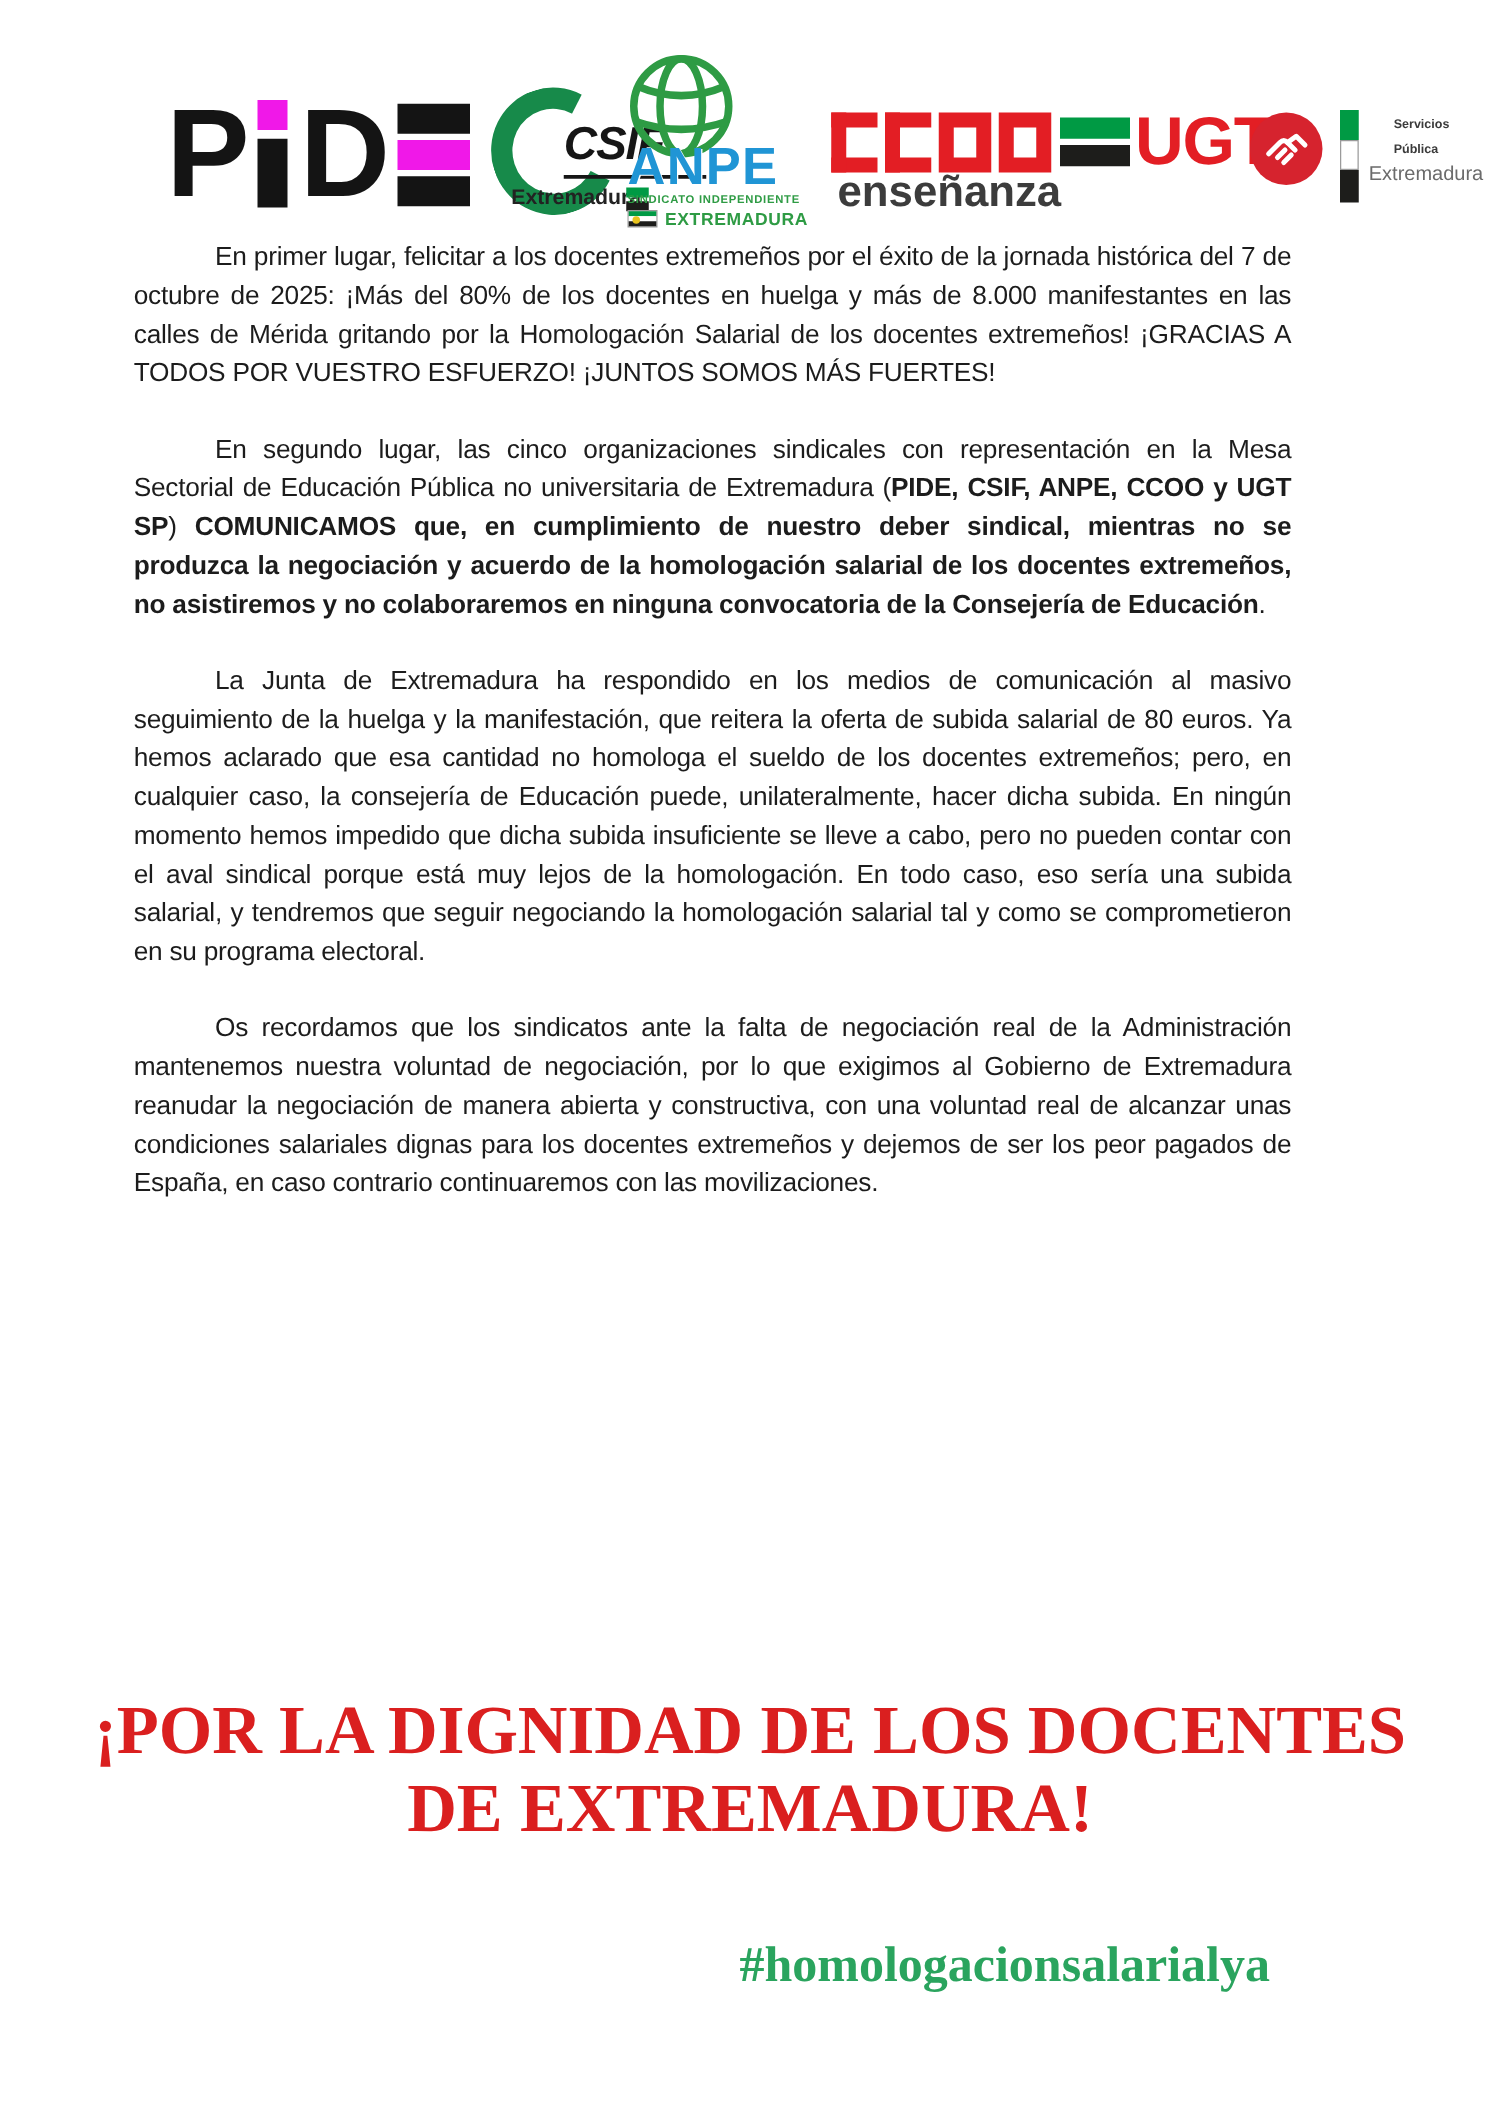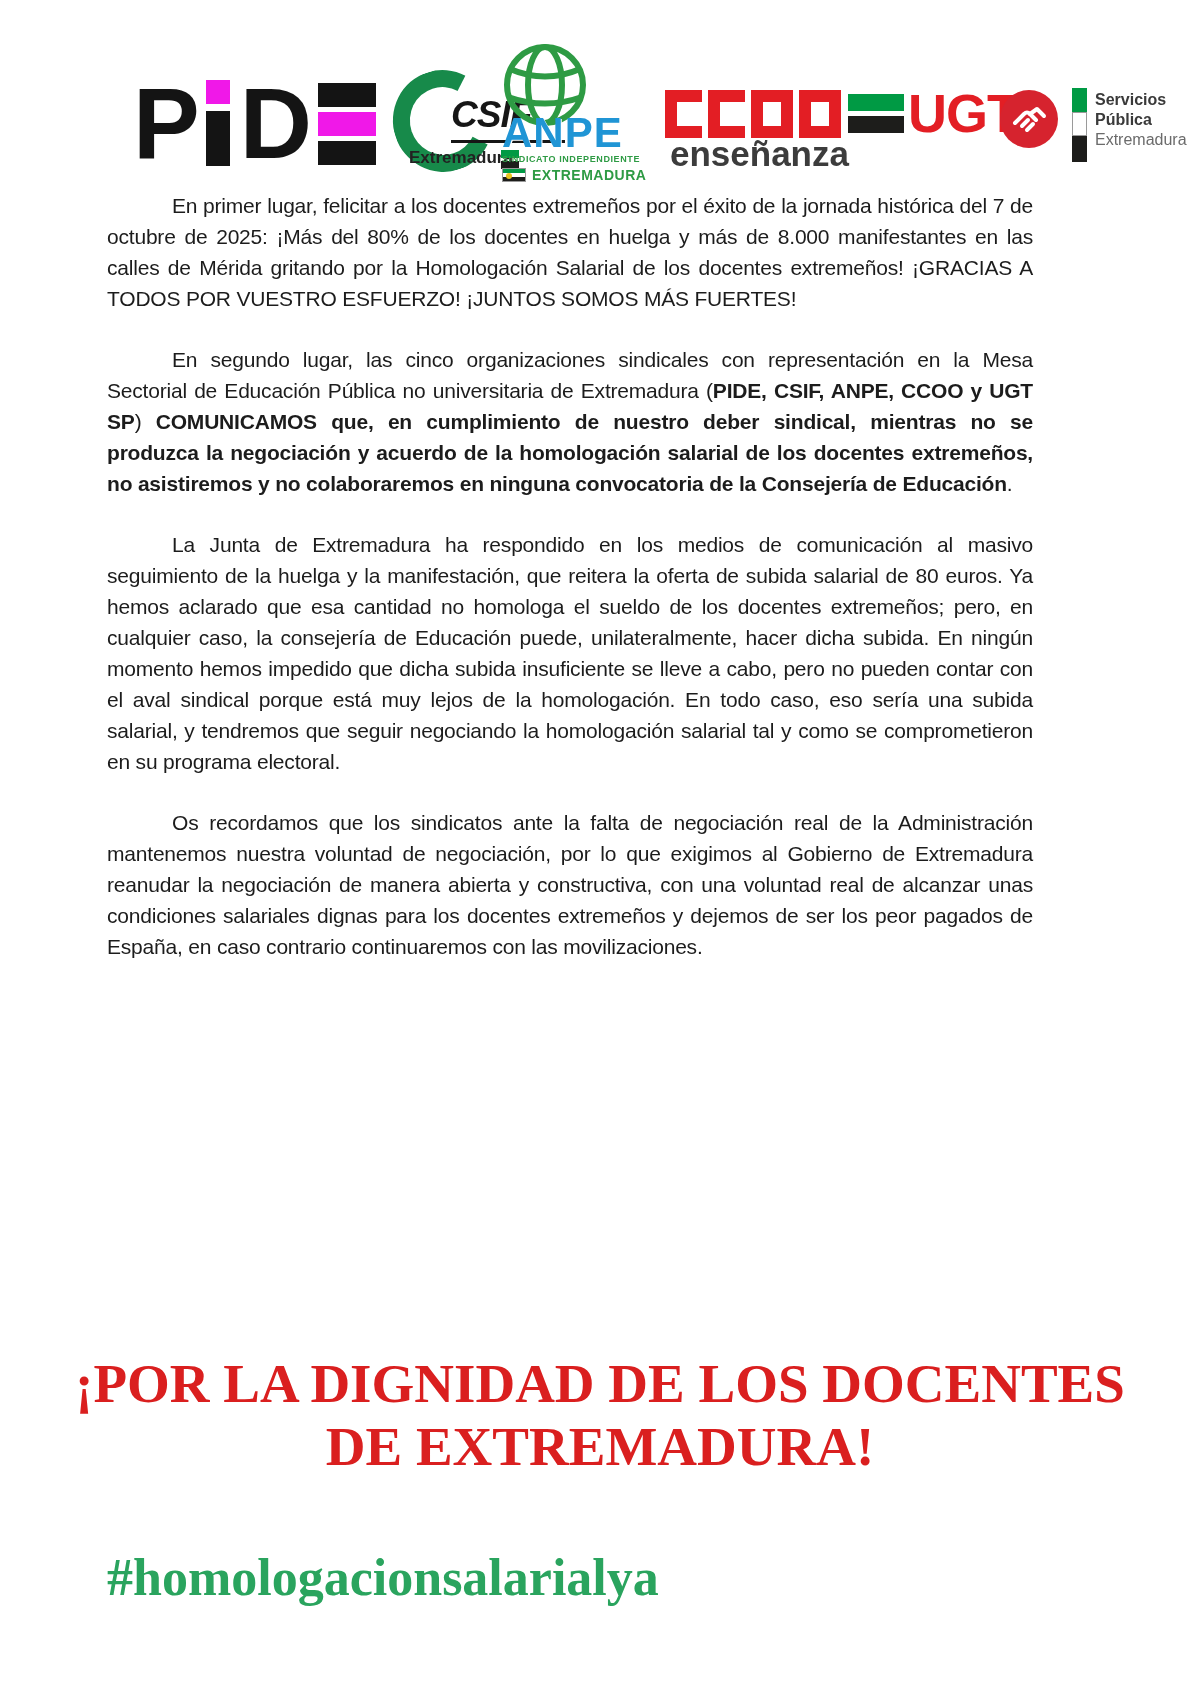--- a/index.html
+++ b/index.html
@@ -58,36 +58,36 @@
   .handshake { position:absolute; left:1000px; top:90px; width:58px; height:58px; border-radius:50%;
                background:#d6232e; display:flex; align-items:center; justify-content:center; }
 
   
   .sp { position:absolute; left:1072px; top:88px; display:flex; gap:8px; }
   .sp .vflag { width:15px; height:74px; display:flex; flex-direction:column; }
   .sp .vflag .s1 { height:24px; }
   .sp .vflag .s2 { height:24px; background:#fff; border:1px solid #9a9a9a; }
   .sp .vflag .s3 { height:26px; background:#1d1d1b; }
   .sp .txt { display:flex; flex-direction:column; justify-content:flex-start; padding-top:2px; }
-  .sp .b { font-size:16px; line-height:20px; font-weight:bold; color:#3a3a3a; }
+  .sp .b { font-size:10px; line-height:20px; font-weight:bold; color:#3a3a3a;margin-left:20px; }
   .sp .r { font-size:16px; line-height:20px; color:#6b6b6b; }
 
   
   .content { position:absolute; left:107px; top:190px; width:926px; }
   .doc-title { font-size:23px; line-height:32px; font-weight:bold; text-align:justify; color:#161616;
                letter-spacing:-0.2px; margin-bottom:30px; }
   .para { font-size:21px; line-height:31px; text-align:justify; text-indent:65px;
           letter-spacing:-0.2px; color:#1c1c1c; margin-bottom:30px; }
   .para b { letter-spacing:-0.2px; }
 
   .slogan { position:absolute; left:0; top:1352px; width:1200px; text-align:center;
             font-family:"Liberation Serif", serif; font-weight:bold;
             font-size:55px; line-height:63px; }
-  .hashtag { position:absolute; left:107px; top:1548px; width:926px; 
-             font-family:"Liberation Serif", serif; font-weight:bold; font-size:52px; }
+  .hashtag { position:absolute; left:90px; top:1548px; width:926px; text-align:right;
+             font-family:"Liberation Serif", serif; font-weight:bold; font-size:40px; }
 </style>
 </head>
 <body>
 
 <div class="page">
 
   <div class="logo-strip">
 
     <div class="pide">
       <span class="ltr">P</span>

